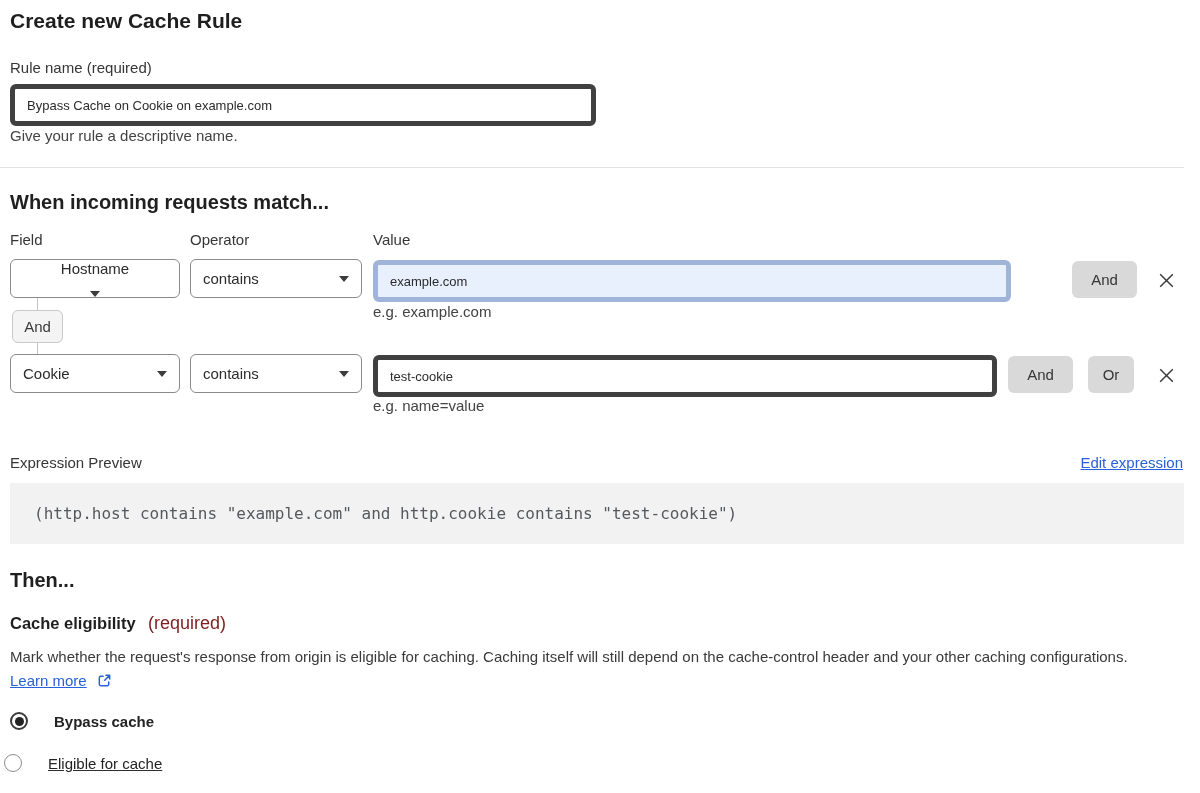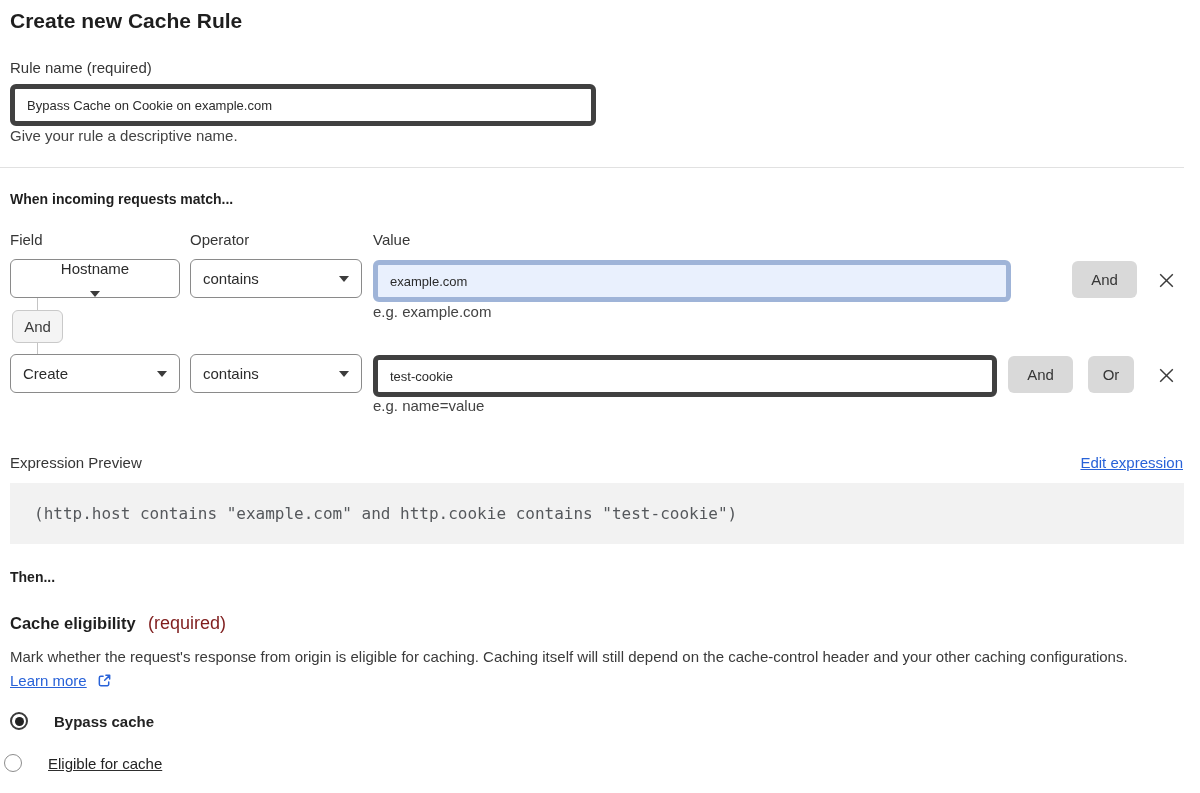--- a/index.html
+++ b/index.html
@@ -16,21 +16,21 @@
 
   .text-input {
     height:37px; border:5px solid #404040; border-radius:6px; background:#fff;
     font-size:13px; color:#2b2b2b; padding:16px 12px;
     font-family:"Liberation Sans", sans-serif; outline:none;
   }
   .text-input.highlight { background:#e9f0fd; border-color:#9fb4d8; }
 
   .divider { left:0; top:167px; width:1184px; height:1px; background:#e1e1e1; }
 
-  .section-heading { font-size:14px; font-weight:700; color:#1f1f1f; }
+  .section-heading { font-size:20px; font-weight:700; color:#1f1f1f; }
 
   .select {
     height:39px; border:1px solid #8a8a8a; border-radius:6px; background:#fff;
     display:flex; align-items:center; justify-content:space-between;
     padding:0 12px; font-size:15px; color:#2b2b2b; cursor:pointer;
   }
   .caret { width:0; height:0; border-left:5px solid transparent;
     border-right:5px solid transparent; border-top:6px solid #3c3c3c; }
 
   .gray-btn {
@@ -107,21 +107,21 @@
       <path d="M4 4 L16 16 M16 4 L4 16" stroke="#3b3b3b" stroke-width="1.4" fill="none"></path>
     </svg>
   </button>
   <div class="abs helper" style="left:373px; top:303px;">e.g. example.com</div>
 
   <div class="abs connector-line" style="top:298px; height:12px;"></div>
   <div class="abs connector-chip" style="top:310px;">And</div>
   <div class="abs connector-line" style="top:343px; height:12px;"></div>
 
   <div class="abs select" style="left:10px; top:354px; width:170px;">
-    <span>Create</span>
+    <span>Cookie</span>
     <span class="caret"></span>
   </div>
   <div class="abs select" style="left:190px; top:354px; width:172px;">
     <span>contains</span>
     <span class="caret"></span>
   </div>
   <input class="abs text-input" style="left: 373px; top: 355px; width: 624px;" value="test-cookie">
   <button class="abs gray-btn" style="left:1008px; top:356px; width:65px;">And</button>
   <button class="abs gray-btn" style="left:1088px; top:356px; width:46px;">Or</button>
   <button class="abs close-btn" style="left:1152px; top:361px; width:28px; height:28px;">

